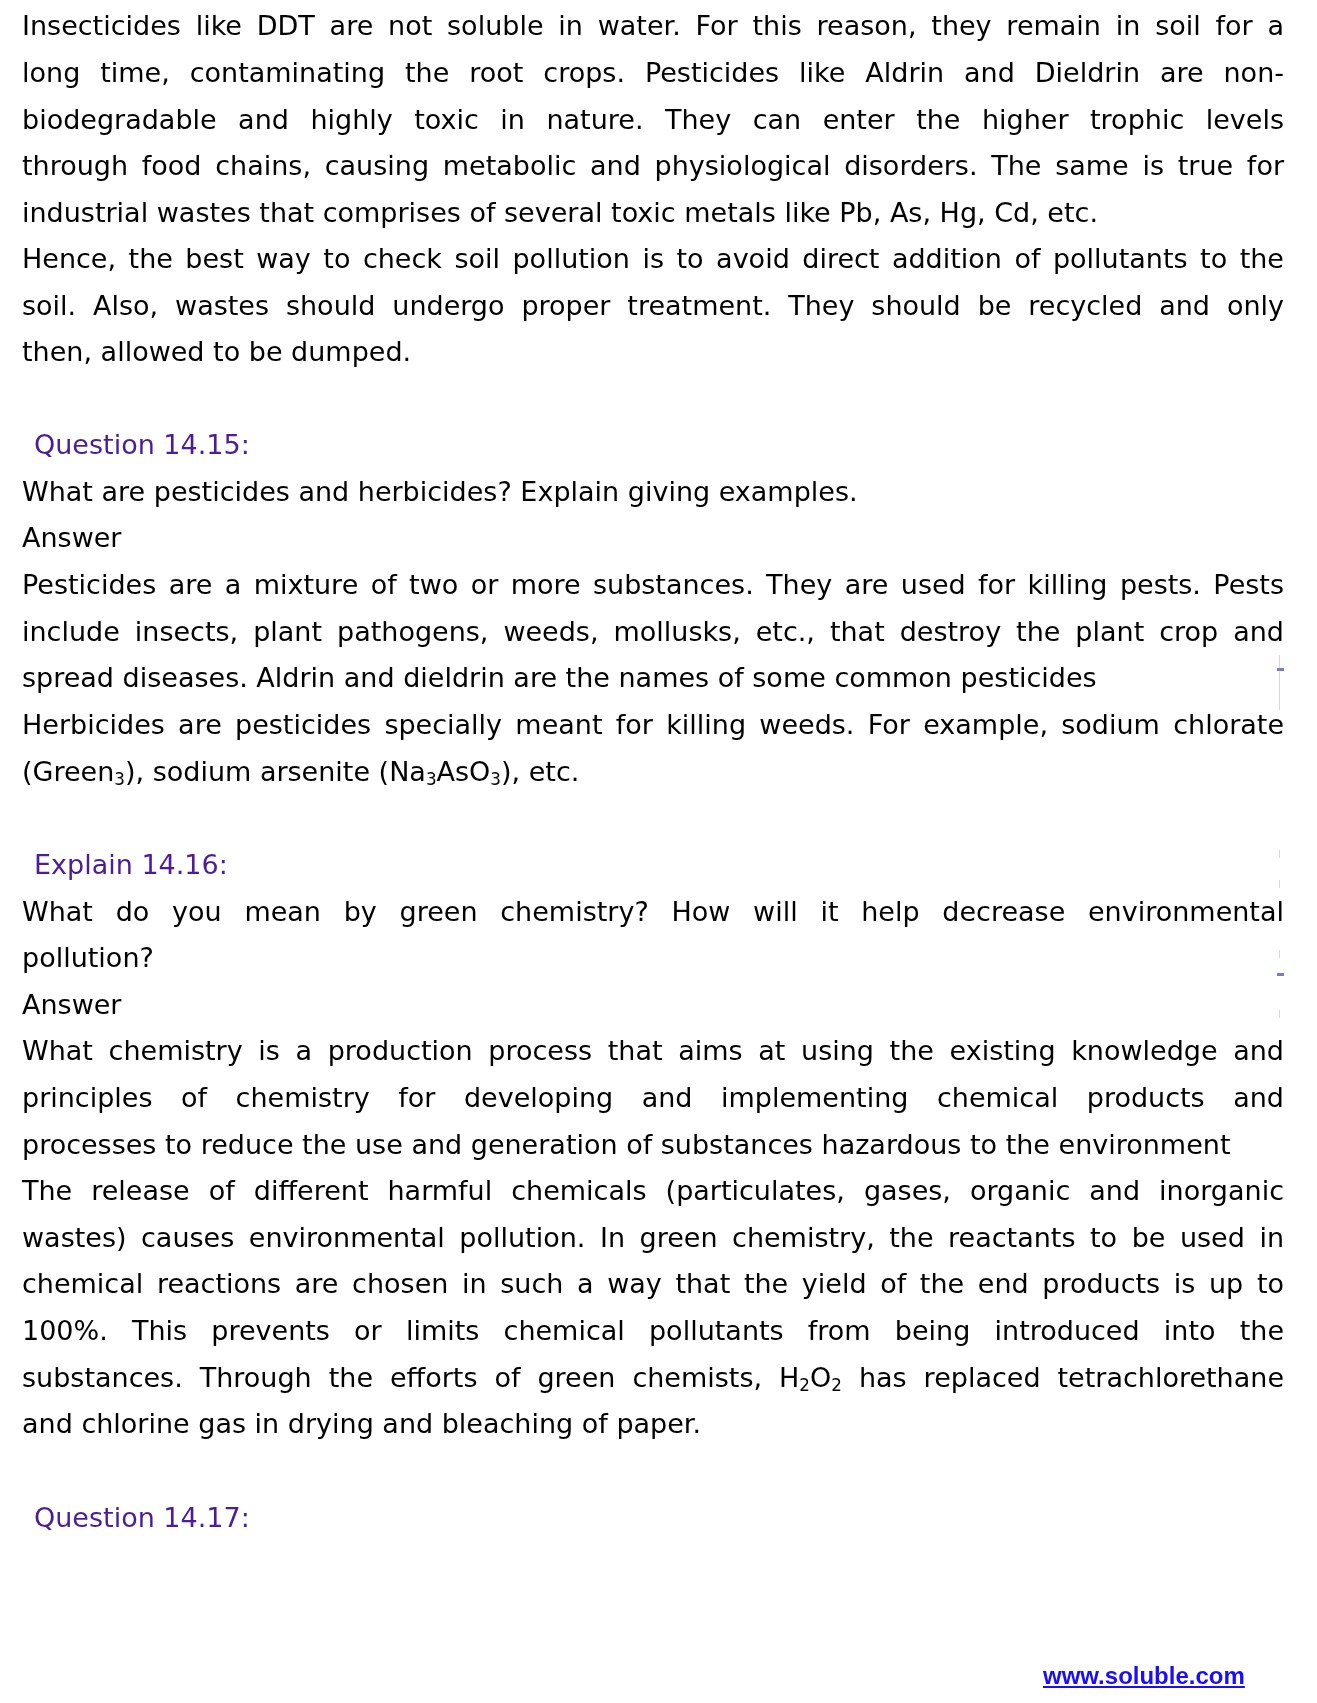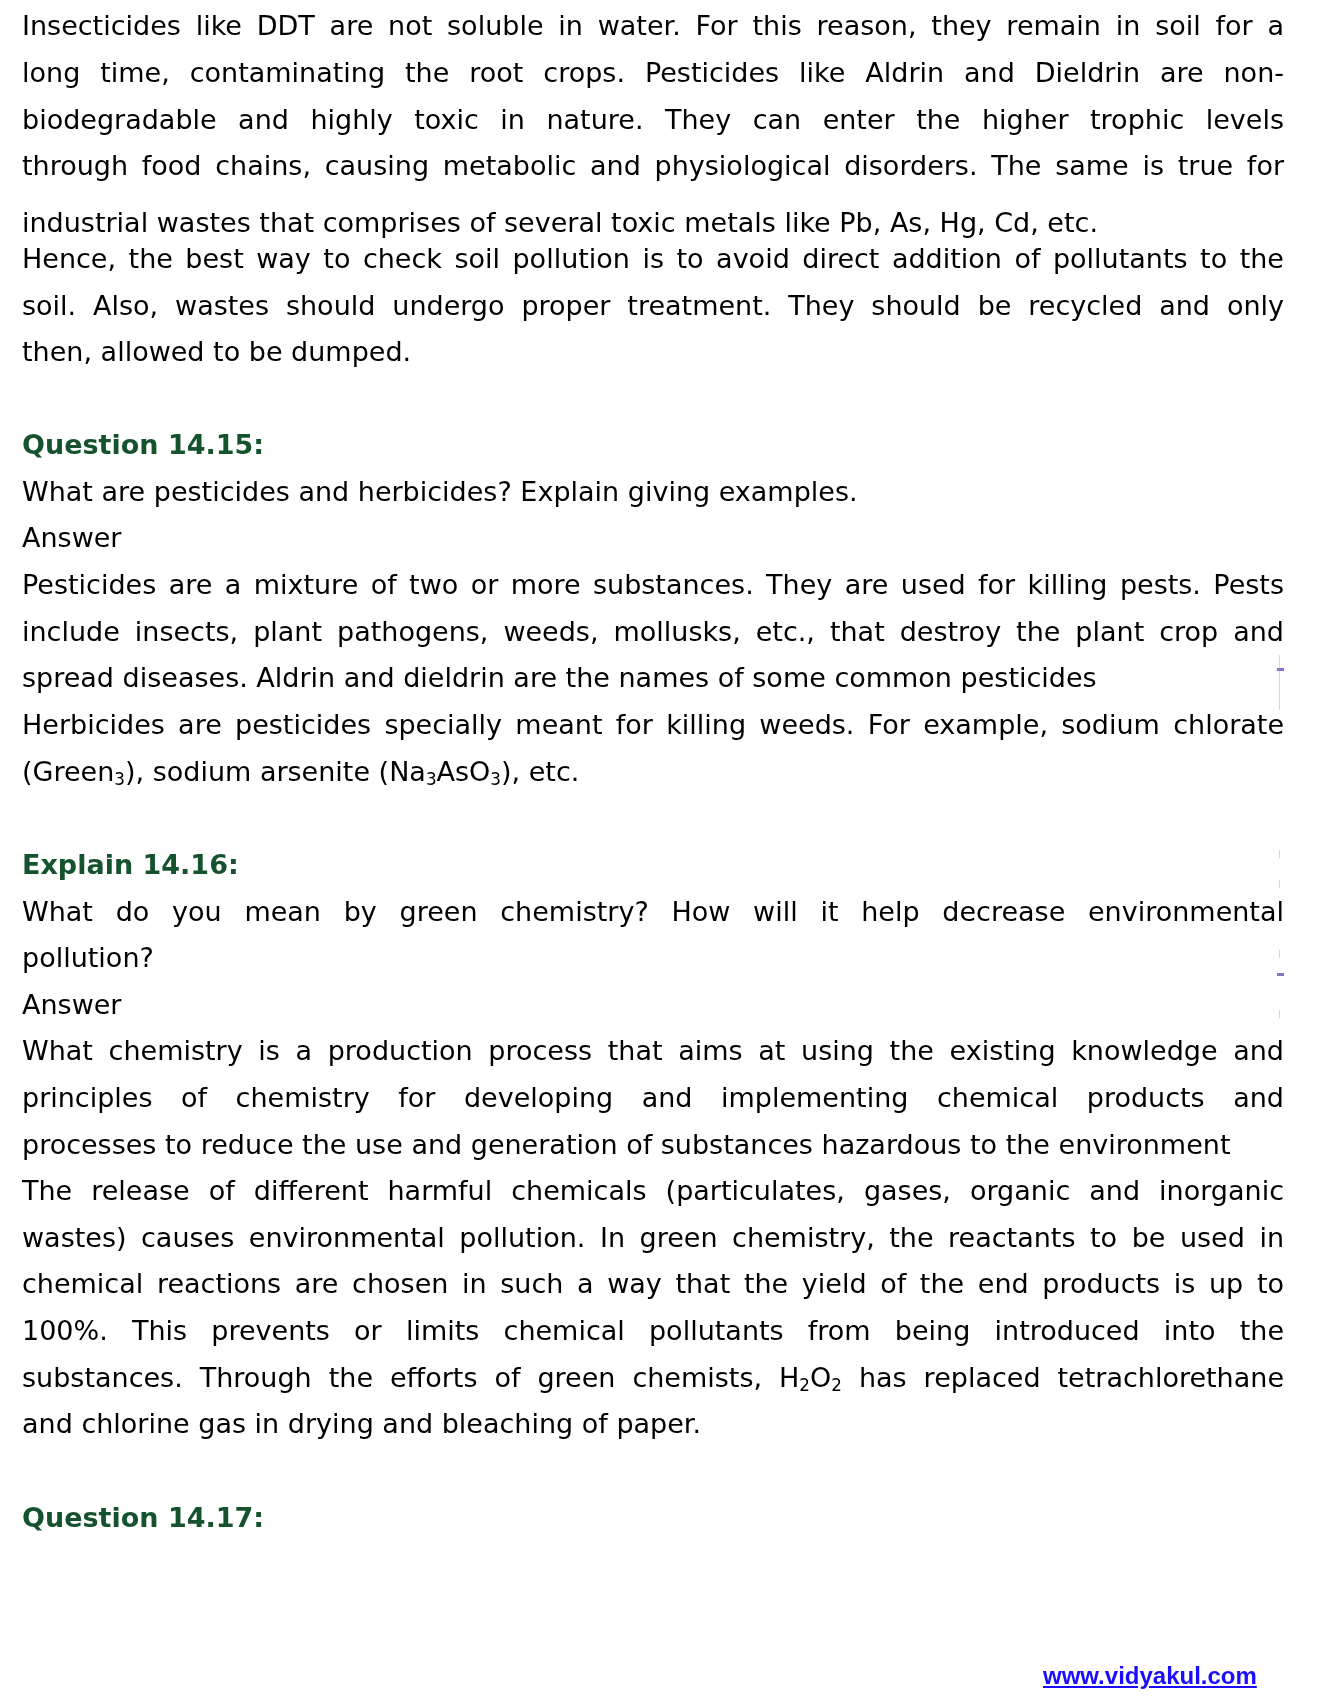--- a/index.html
+++ b/index.html
@@ -30,25 +30,25 @@
       height: 51px;
       white-space: nowrap;
       overflow: visible;
     }
     .justify {
       text-align: justify;
       text-align-last: justify;
     }
     .heading {
       position: absolute;
-      left: 0;
+      left: 12px;
       font-size: 27px;
       line-height: 51px;
-      font-weight: bold;
-      color: #14532d;
+      font-weight: normal;
+      color: #4c1d95;
       white-space: nowrap;
     }
     sub {
       font-size: 0.62em;
       vertical-align: -0.25em;
       line-height: 0;
     }
     .footer-link {
       position: absolute;
       left: 1043px;
@@ -76,21 +76,21 @@
   </style>
 </head>
 <body>
 
 <div class="page">
 
   <div class="line justify" style="top:0px">Insecticides like DDT are not soluble in water. For this reason, they remain in soil for a</div>
   <div class="line justify" style="top:47px">long time, contaminating the root crops. Pesticides like Aldrin and Dieldrin are non-</div>
   <div class="line justify" style="top:94px">biodegradable and highly toxic in nature. They can enter the higher trophic levels</div>
   <div class="line justify" style="top:140px">through food chains, causing metabolic and physiological disorders. The same is true for</div>
-  <div class="line" style="top:197px">industrial wastes that comprises of several toxic metals like Pb, As, Hg, Cd, etc.</div>
+  <div class="line" style="top:187px">industrial wastes that comprises of several toxic metals like Pb, As, Hg, Cd, etc.</div>
 
   <div class="line justify" style="top:233px">Hence, the best way to check soil pollution is to avoid direct addition of pollutants to the</div>
   <div class="line justify" style="top:280px">soil. Also, wastes should undergo proper treatment. They should be recycled and only</div>
   <div class="line" style="top:326px">then, allowed to be dumped.</div>
 
   <div class="heading" style="top:419px">Question 14.15:</div>
   <div class="line" style="top:466px">What are pesticides and herbicides? Explain giving examples.</div>
   <div class="line" style="top:512px">Answer</div>
   <div class="line justify" style="top:559px">Pesticides are a mixture of two or more substances. They are used for killing pests. Pests</div>
   <div class="line justify" style="top:606px">include insects, plant pathogens, weeds, mollusks, etc., that destroy the plant crop and</div>
@@ -116,13 +116,13 @@
 </div>
 
 <div class="margin-dash" style="top:668px"></div>
 <div class="margin-mark" style="top:655px;height:55px;opacity:0.4"></div>
 <div class="margin-mark" style="top:850px;height:8px;opacity:0.4"></div>
 <div class="margin-mark" style="top:880px;height:8px;opacity:0.4"></div>
 <div class="margin-mark" style="top:950px;height:8px;opacity:0.4"></div>
 <div class="margin-dash" style="top:973px"></div>
 <div class="margin-mark" style="top:1010px;height:8px;opacity:0.4"></div>
 
-<a class="footer-link">www.vidyakul.com</a>
+<a class="footer-link">www.soluble.com</a>
 
 </body></html>

